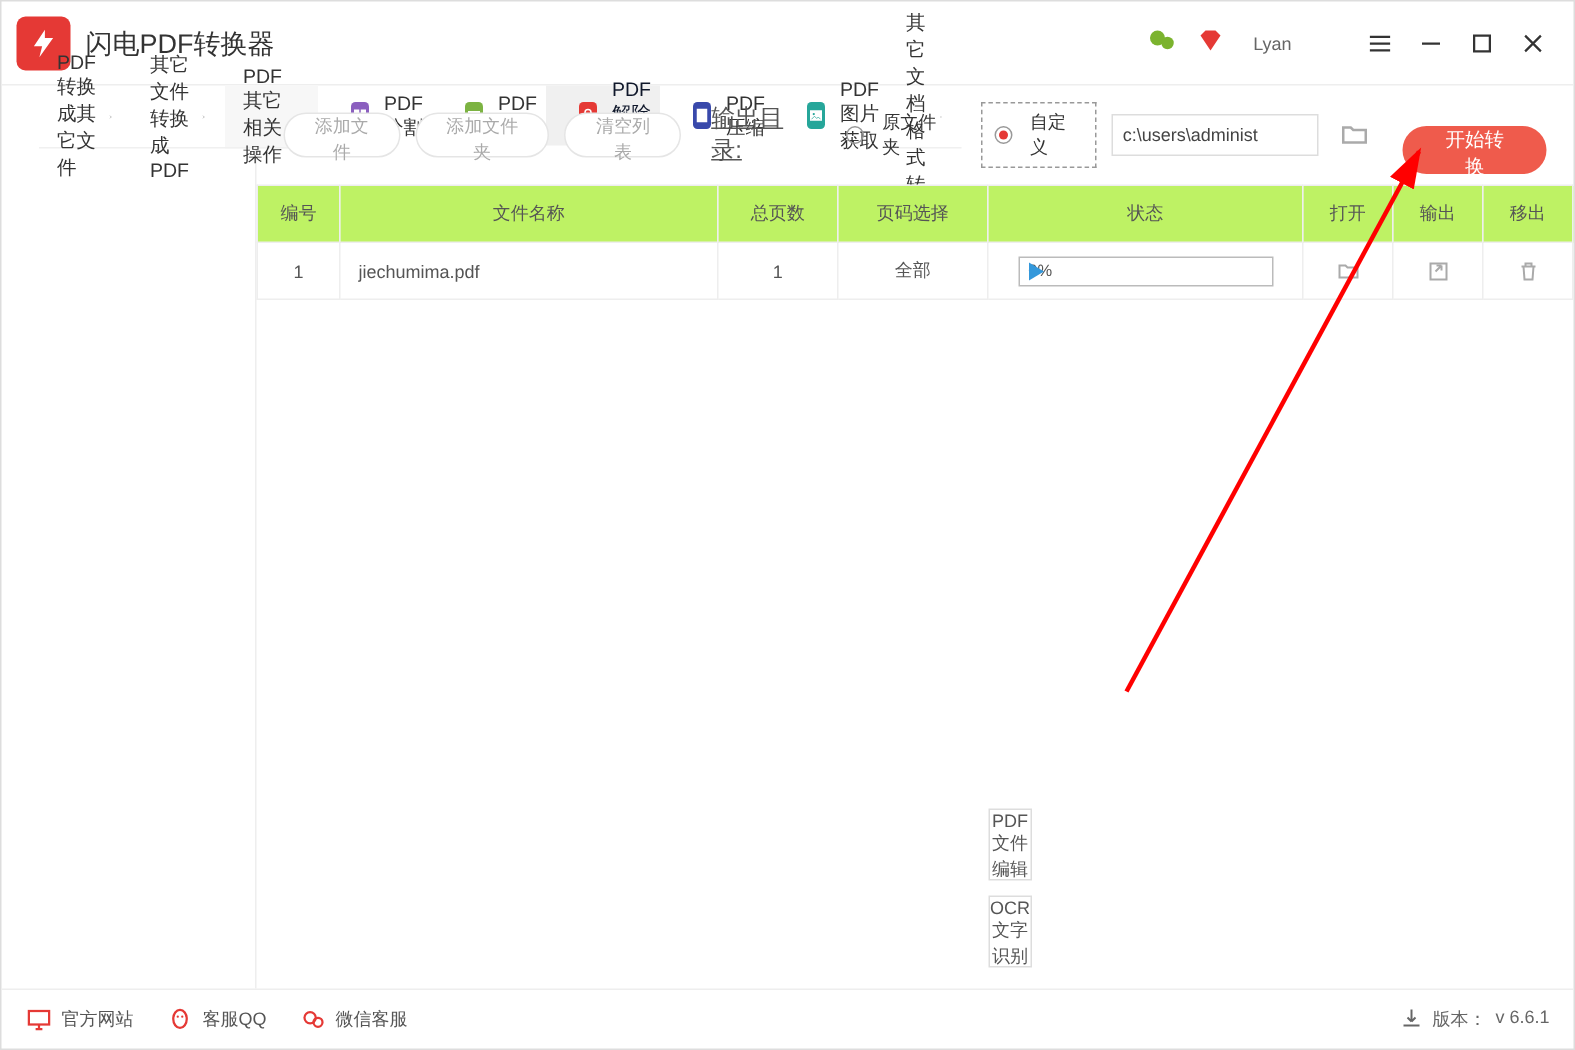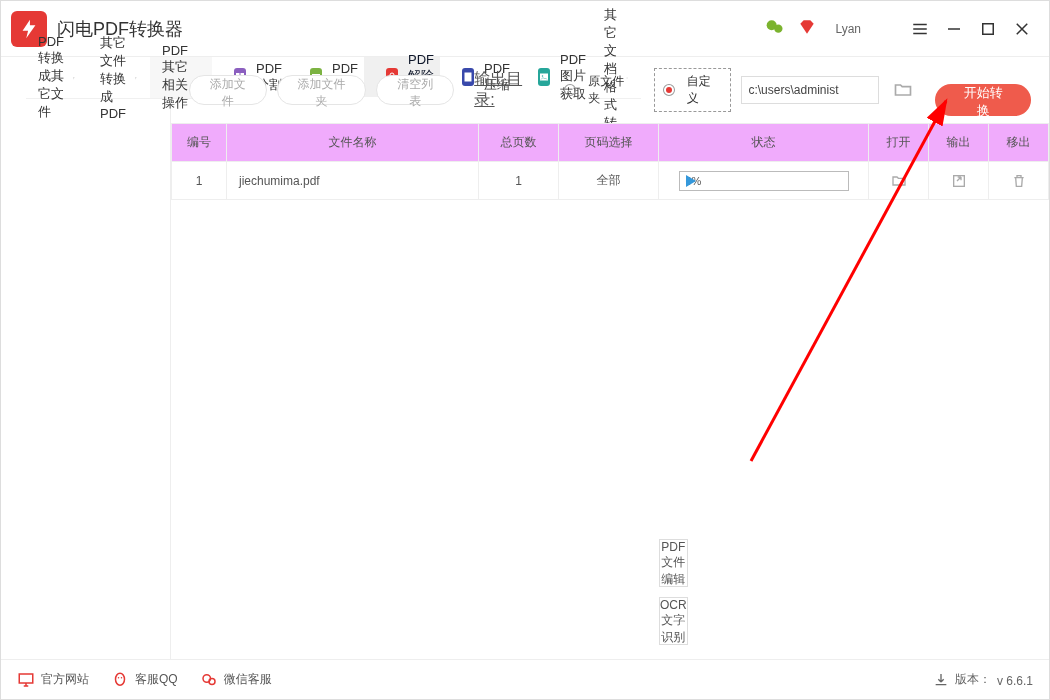--- a/index.html
+++ b/index.html
@@ -48,33 +48,33 @@
   .radio-grp.dashed { border: 1px dashed #999; align-items: center; }
   .radio { width: 12px; height: 12px; border: 1px solid #999; border-radius: 50%; display: inline-flex; align-items: center; justify-content: center; }
   .radio.sel::after { content: ""; width: 6px; height: 6px; background: #e53935; border-radius: 50%; }
   .path-input { width: 138px; height: 28px; border: 1px solid #ddd; padding: 0 6px; font-size: 12px; font-family: inherit; color: #444; }
   .folder-btn { width: 28px; height: 28px; display: flex; align-items: center; justify-content: center; cursor: pointer; color: #999; }
   .start-btn { background: #ef5b4c; color: #fff; border: none; border-radius: 16px; height: 32px; padding: 0 22px; font-size: 13px; cursor: pointer; margin-left: 8px; margin-top: 20px; }
 
   
   table { width: 100%; border-collapse: collapse; font-size: 12px; }
   th, td { border: 1px solid #eee; height: 38px; text-align: center; color: #555; }
-  th { background: #f0abfc; font-weight: 500; }
+  th { background: #bef264; font-weight: 500; }
   td.fname { text-align: left; padding-left: 12px; }
   .progress { position: relative; width: 170px; height: 20px; border: 1px solid #bbb; margin: 0 auto; display: flex; align-items: center; }
   .progress span { font-size: 11px; position: absolute; left: 6px; }
   .play { position: absolute; right: 2px; width: 0; height: 0; border-left: 10px solid #3498db; border-top: 6px solid transparent; border-bottom: 6px solid transparent; }
   .cell-ico { width: 16px; height: 16px; color: #aaa; margin: 0 auto; display: block; }
 
   
   .footer { height: 40px; border-top: 1px solid #eee; display: flex; align-items: center; padding: 0 16px; font-size: 12px; gap: 22px; }
   .foot-item { display: flex; align-items: center; gap: 6px; cursor: pointer; color: #555; }
   .foot-item svg { width: 18px; height: 18px; }
   .foot-spacer { flex: 1; }
-  .version { display: flex; align-items: flex-end; gap: 6px; color: #666; }
+  .version { display: flex; align-items: flex-start; gap: 6px; color: #666; }
 
   
   .arrow-svg { position: absolute; pointer-events: none; }
 </style>
 </head>
 <body>
 
 <div class="window">
 
   <div class="titlebar">

